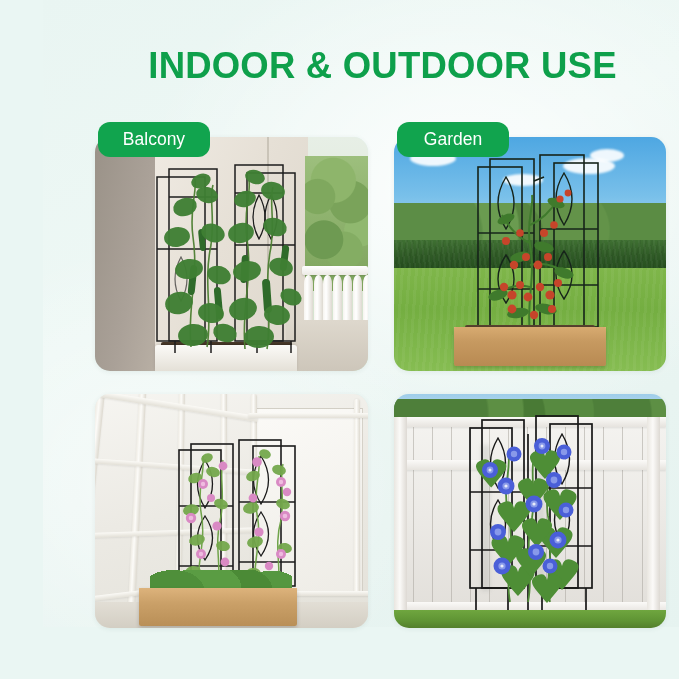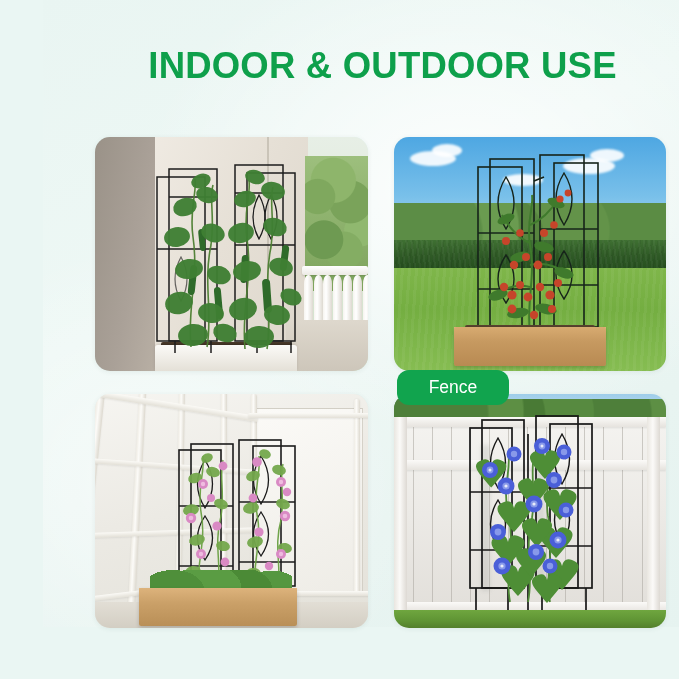--- a/index.html
+++ b/index.html
@@ -295,20 +295,21 @@
           <ellipse cx="148" cy="172" rx="14" ry="11" transform="rotate(-12 148 172)"></ellipse>
           <ellipse cx="182" cy="178" rx="13" ry="10" transform="rotate(10 182 178)"></ellipse>
           <ellipse cx="164" cy="200" rx="15" ry="11" transform="rotate(-4 164 200)"></ellipse>
           <ellipse cx="196" cy="160" rx="11" ry="8" transform="rotate(22 196 160)"></ellipse>
           <ellipse cx="106" cy="44" rx="10" ry="7" transform="rotate(-20 106 44)"></ellipse>
           <ellipse cx="160" cy="40" rx="10" ry="7" transform="rotate(16 160 40)"></ellipse>
         </g>
       </svg>
     </div>
   </div>
+  <div class="badge" id="badge-balcony">Balcony</div>
 
   <div class="panel" id="panel-garden">
     <div class="scene">
       <div class="g-sky"></div>
       <div class="g-cloud" style="left:6%;  top:6%;  width:46px; height:15px;"></div>
       <div class="g-cloud" style="left:14%; top:3%;  width:30px; height:13px;"></div>
       <div class="g-cloud" style="left:62%; top:9%;  width:52px; height:16px;"></div>
       <div class="g-cloud" style="left:72%; top:5%;  width:34px; height:13px;"></div>
       <div class="g-cloud" style="left:40%; top:16%; width:40px; height:12px;"></div>
       <div class="g-trees"></div>
@@ -383,20 +384,21 @@
           <circle cx="166" cy="62" r="3.6"></circle>
             <circle cx="174" cy="56" r="3.4"></circle>
         </g>
       </svg>
 
       <div class="g-box-soil"></div>
       <div class="g-box-top"></div>
       <div class="g-box"></div>
     </div>
   </div>
+  <div class="badge" id="badge-garden">Garden</div>
 
   <div class="panel" id="panel-greenhouse">
     <div class="scene">
       <div class="h-bg"></div>
       <div class="h-panelR"></div>
 
       <div class="h-rib" style="left:-4%;  top:-6%; width:8px;  height:116%; transform:rotate(6deg);"></div>
       <div class="h-rib" style="left:14%;  top:-4%; width:7px;  height:108%; transform:rotate(3deg);"></div>
       <div class="h-rib" style="left:30%;  top:-2%; width:6px;  height:100%; transform:rotate(1deg);"></div>
       <div class="h-rib" style="left:46%;  top:-2%; width:6px;  height:96%;"></div>
@@ -605,15 +607,14 @@
               <circle cx="164" cy="146" r="1.6"></circle>
             <circle cx="108" cy="172" r="1.6"></circle>
               <circle cx="148" cy="52" r="1.5"></circle>
           </g>
         </g>
       </svg>
 
       <div class="f-grass"></div>
     </div>
   </div>
-  <div class="badge" id="badge-fence">Fence</div>
 
 </div>
 
 </body></html>

